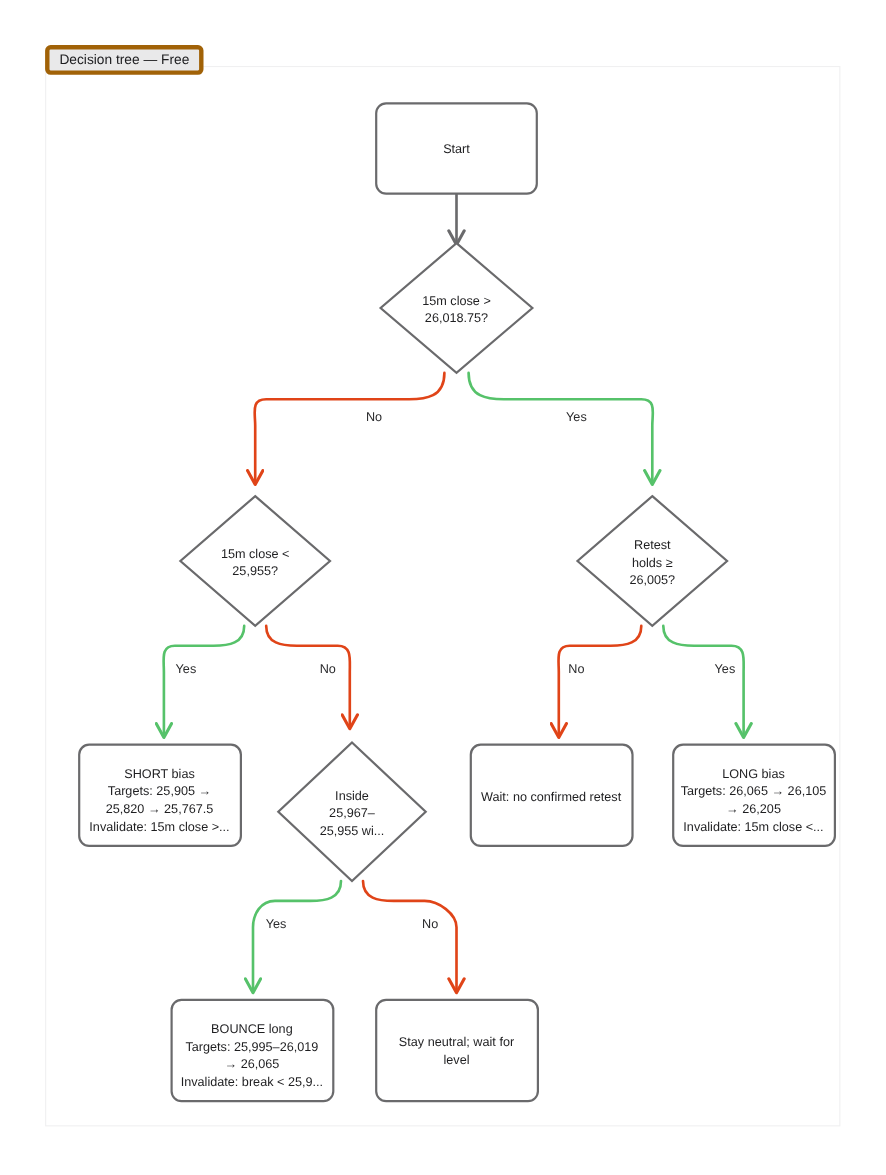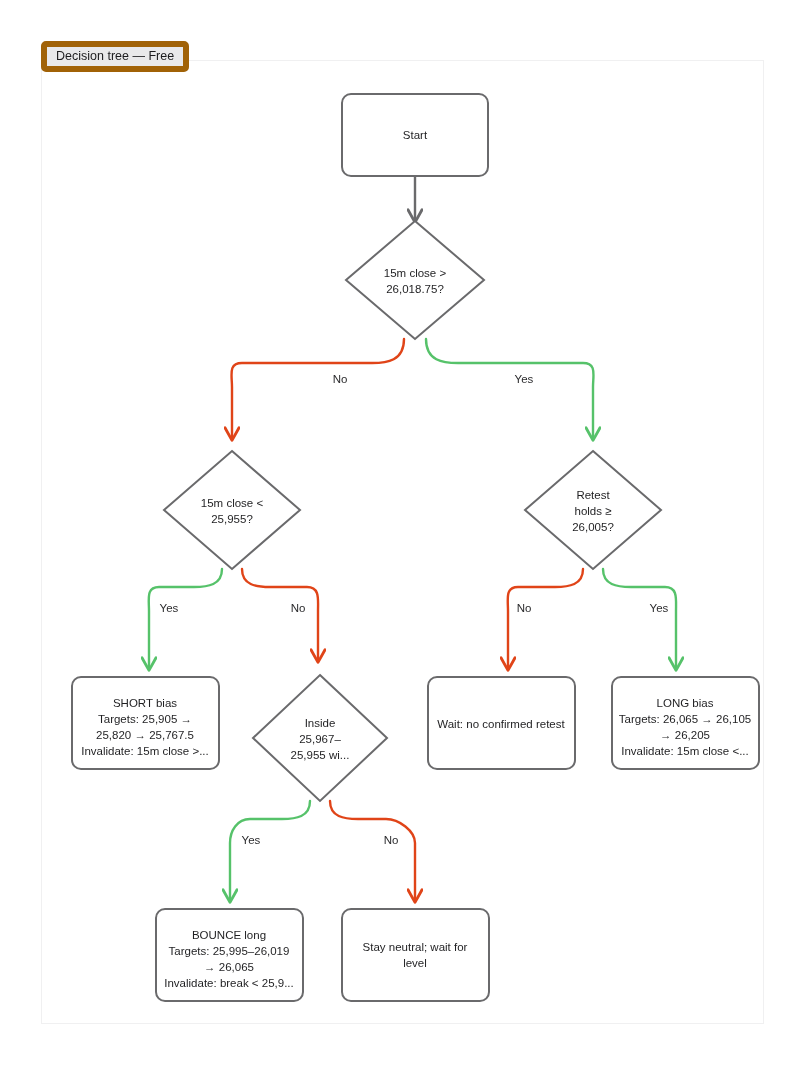--- a/index.html
+++ b/index.html
@@ -17,21 +17,21 @@
     overflow: hidden;
   }
   #title-badge {
     position: absolute;
     left: 41px;
     top: 41px;
     height: 19px;
     line-height: 19px;
     padding: 0 9px;
     background: #e9e9ea;
-    border: 6px solid #a16207;
+    border: 4px solid #a16207;
     border-radius: 5px;
     font-size: 12.5px;
     color: #1c1c1e;
     white-space: nowrap;
     z-index: 3;
     box-sizing: content-box;
   }
   #canvas {
     position: absolute;
     left: 41px;

